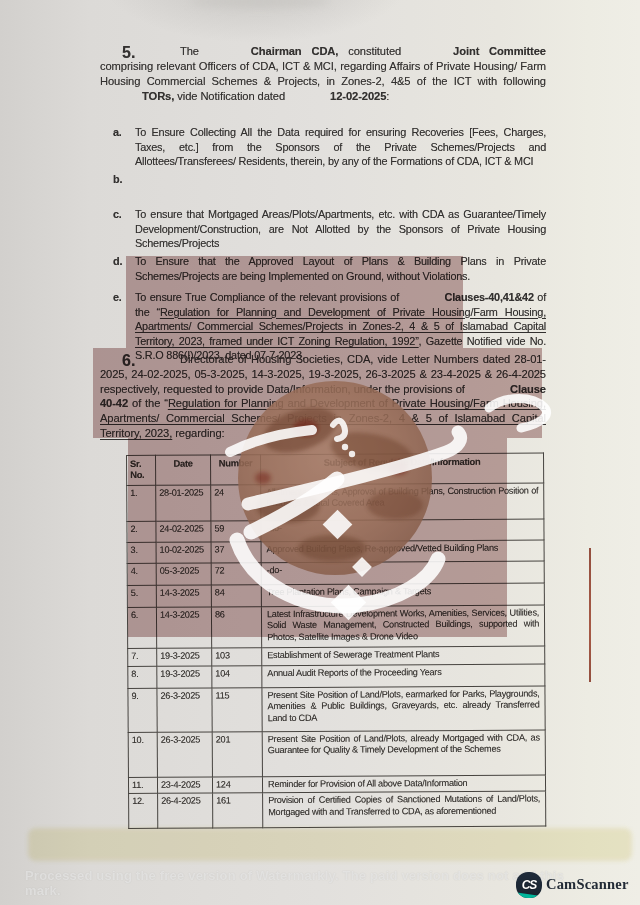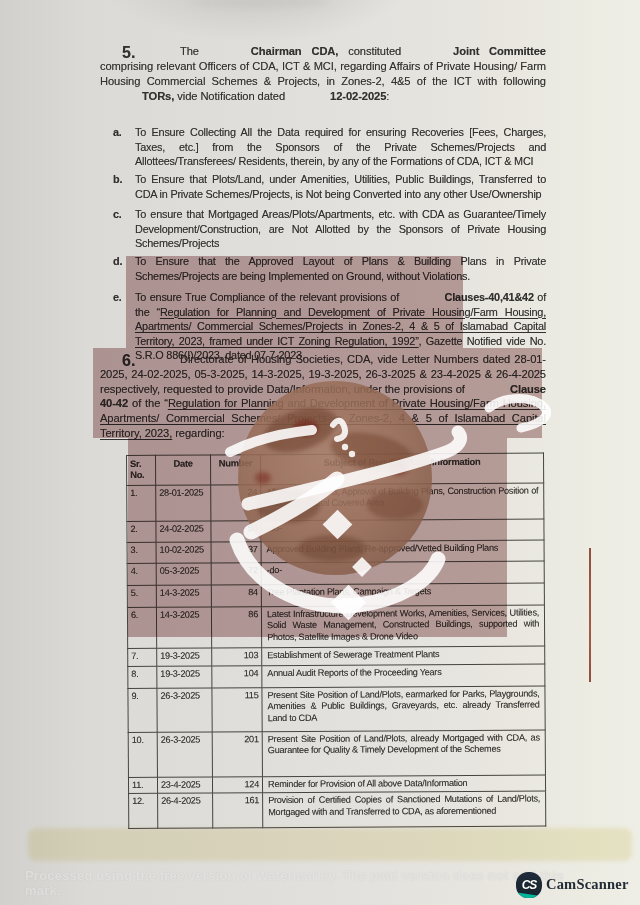--- a/index.html
+++ b/index.html
@@ -31,21 +31,21 @@
   table{border-collapse:collapse;table-layout:fixed;width:417px;
         font-size:9.2px;line-height:11.4px;letter-spacing:-.28px;color:#35322f;}
   th,td{border:1px solid #474440;vertical-align:top;padding:2px 3px;overflow:hidden;
         text-shadow:0 0 .3px rgba(70,66,62,.5);}
   col.c-sr{width:29px;} col.c-date{width:55px;} col.c-num{width:50px;} col.c-subj{width:283px;}
   thead th{font-weight:bold;font-size:9.4px;text-align:center;vertical-align:top;}
   thead th:first-child{text-align:left;}
   thead tr{height:30px;}
   td.d-sr{text-align:left;}
   td.d-date{white-space:nowrap;}
-  td.d-num{text-align:right;}
+  td.d-num{text-align:left;}
   td.d-subj{text-align:justify;padding-left:5px;padding-right:5px;}
   tbody tr:nth-child(1){height:36px;} tbody tr:nth-child(2){height:21px;}
   tbody tr:nth-child(3){height:21px;} tbody tr:nth-child(4){height:22px;}
   tbody tr:nth-child(5){height:22px;} tbody tr:nth-child(6){height:41px;}
   tbody tr:nth-child(7){height:18px;} tbody tr:nth-child(8){height:22px;}
   tbody tr:nth-child(9){height:44px;} tbody tr:nth-child(10){height:45px;}
   tbody tr:nth-child(11){height:16px;} tbody tr:nth-child(12){height:35px;}
 
   
   .globe-svg{position:absolute;inset:0;z-index:2;pointer-events:none;}
@@ -88,21 +88,20 @@
   <div class="doc-text">
     <span class="pmark m5">5.</span>
     <div class="para p5"><span>The </span><span class="b">Chairman CDA,</span><span> constituted </span><span class="b">Joint Committee</span><span> comprising relevant Officers of CDA, ICT &amp; MCI, regarding Affairs of Private Housing/ Farm Housing Commercial Schemes &amp; Projects, in Zones-2, 4&amp;5 of the ICT with following </span><span class="b">TORs,</span><span> vide Notification dated </span><span class="b">12-02-2025</span><span>:</span></div>
 
     <div class="tor it-a">
       <span class="mk">a.</span>
       <span><span>To Ensure Collecting All the Data required for ensuring Recoveries [Fees, Charges, Taxes, etc.] from the Sponsors of the Private Schemes/Projects and Allottees/Transferees/ Residents, therein, by any of the Formations of CDA, ICT &amp; MCI</span></span>
     </div>
     <div class="tor it-b">
       <span class="mk">b.</span>
-      <span><span>To Ensure that Plots/Land, under Amenities, Utilities, Public Buildings, Transferred to CDA in Private Schemes/Projects, is Not being Converted into any other Use/Ownership</span></span>
     </div>
     <div class="tor it-c">
       <span class="mk">c.</span>
       <span><span>To ensure that Mortgaged Areas/Plots/Apartments, etc. with CDA as Guarantee/Timely Development/Construction, are Not Allotted by the Sponsors of Private Housing Schemes/Projects</span></span>
     </div>
     <div class="tor it-d">
       <span class="mk">d.</span>
       <span><span>To Ensure that the Approved Layout of Plans &amp; Building Plans in Private Schemes/Projects are being Implemented on Ground, without Violations.</span></span>
     </div>
     <div class="tor it-e">

